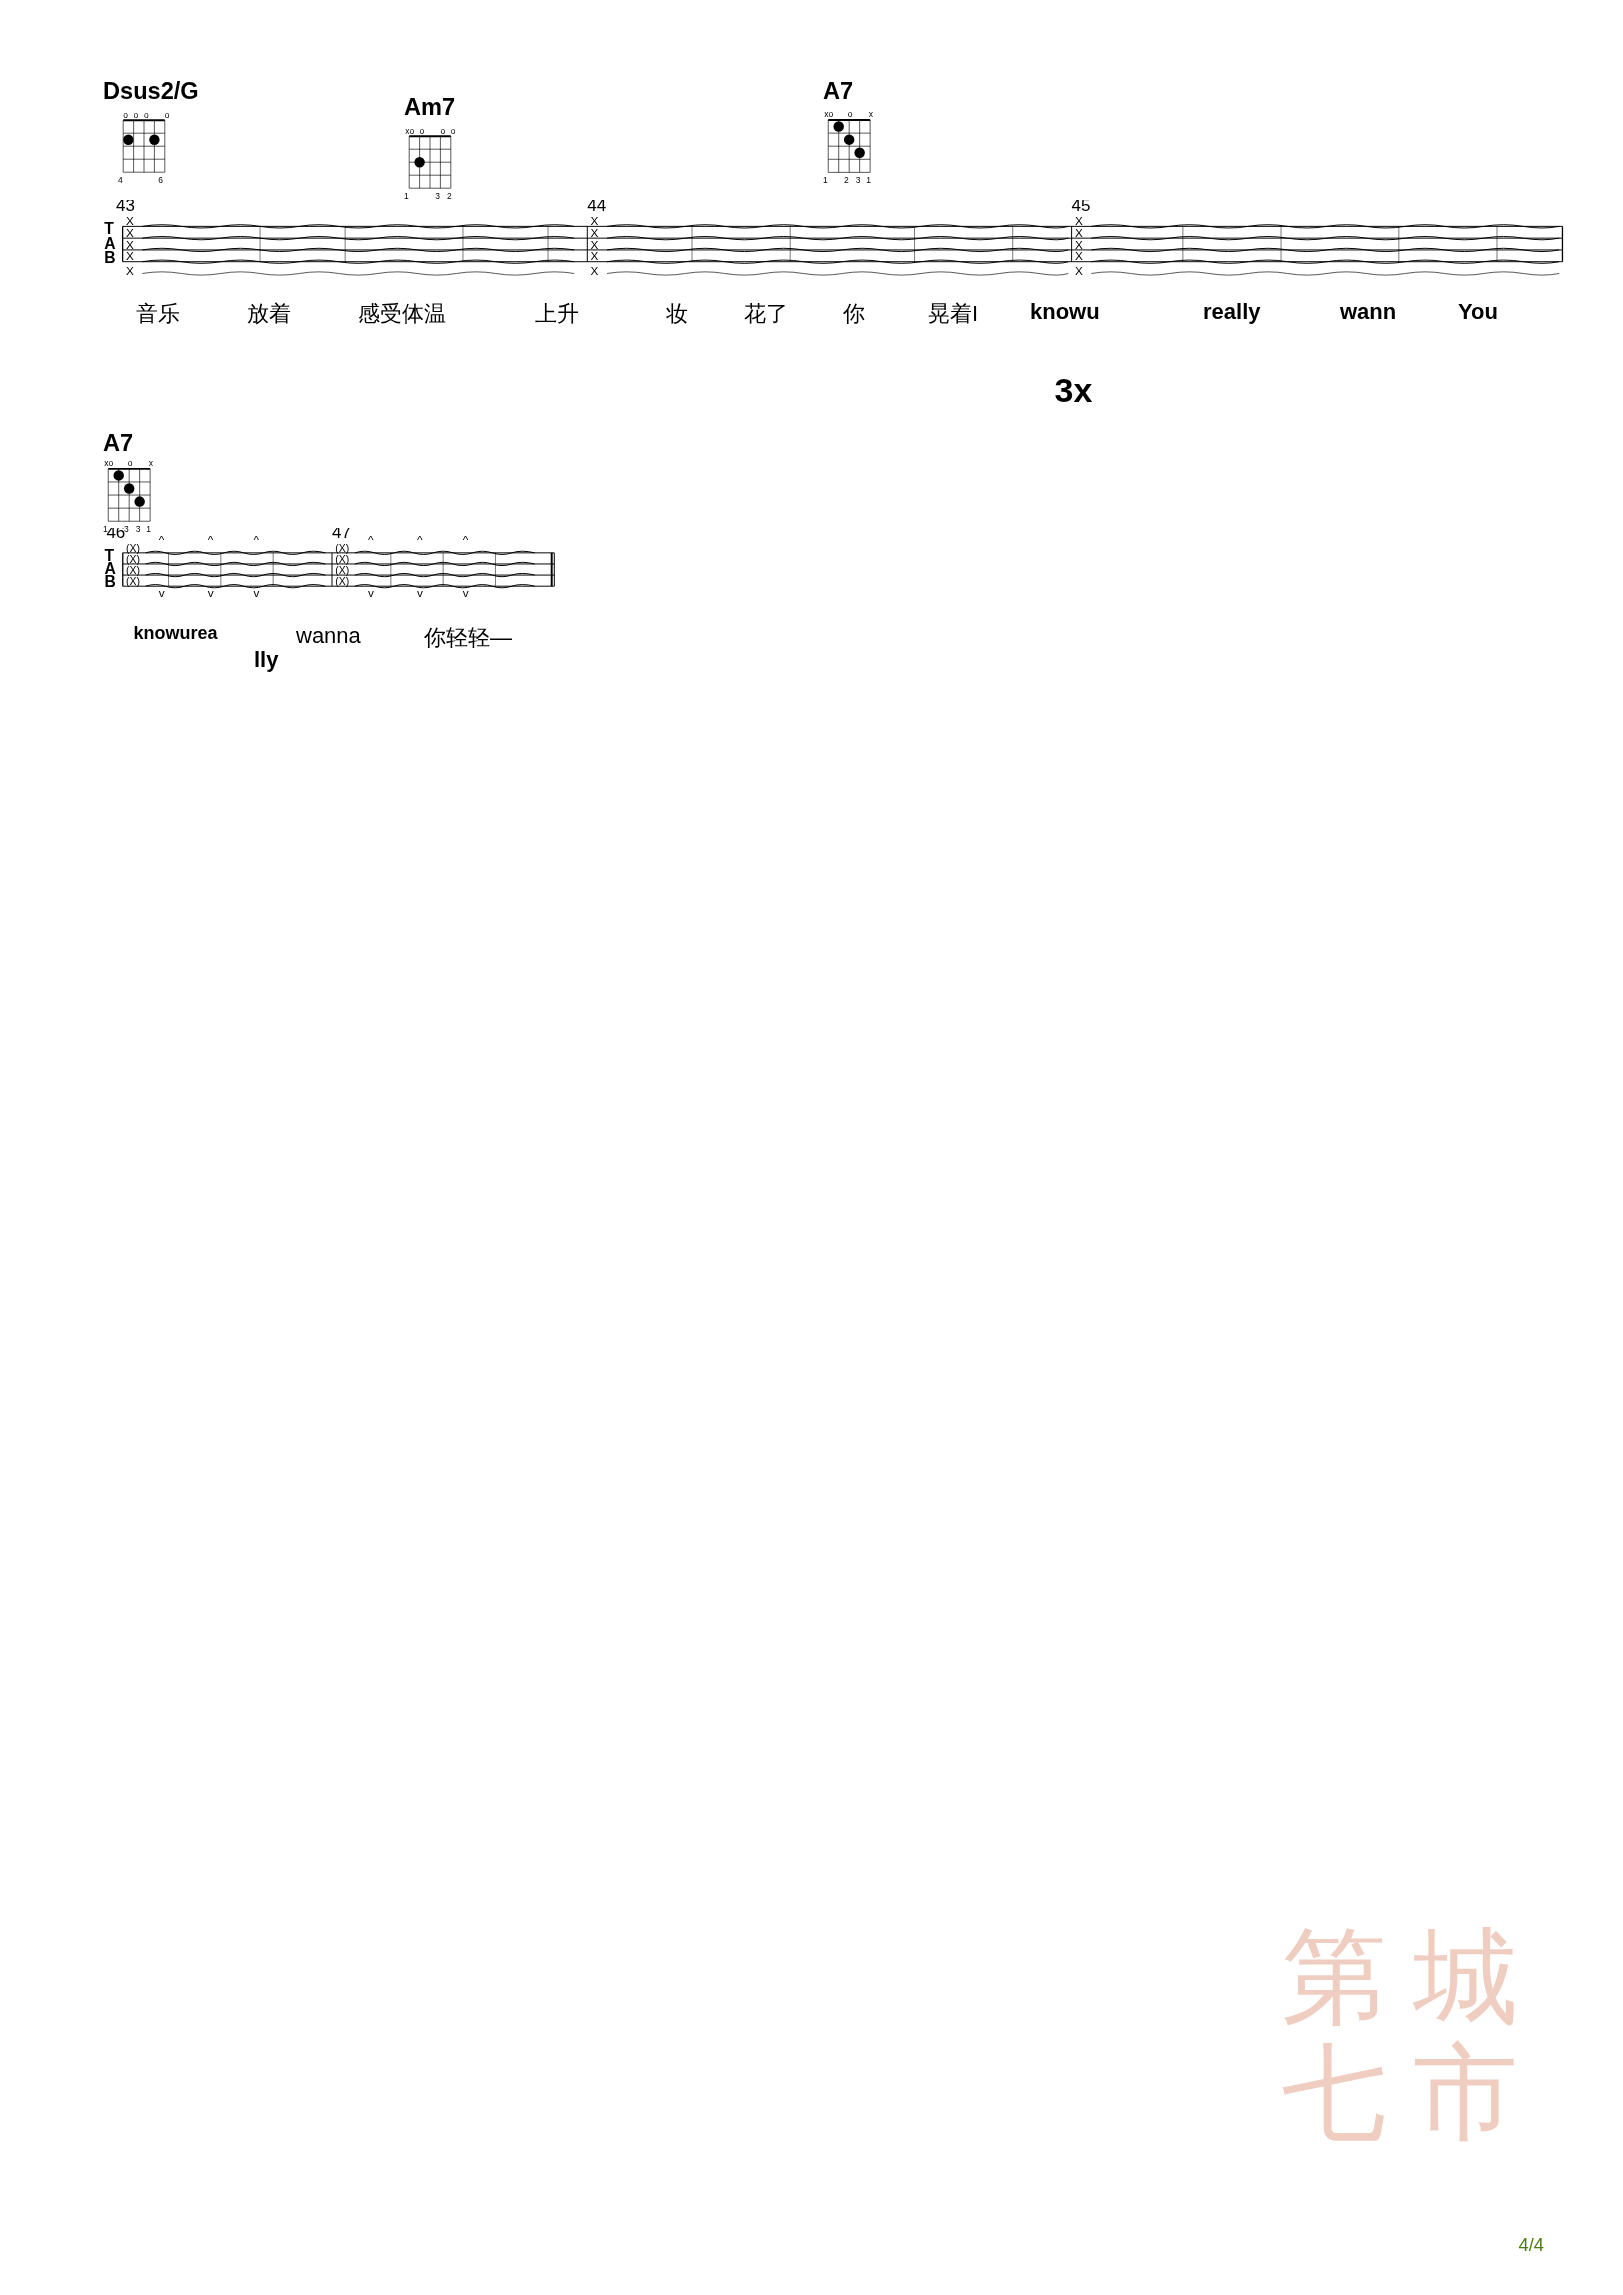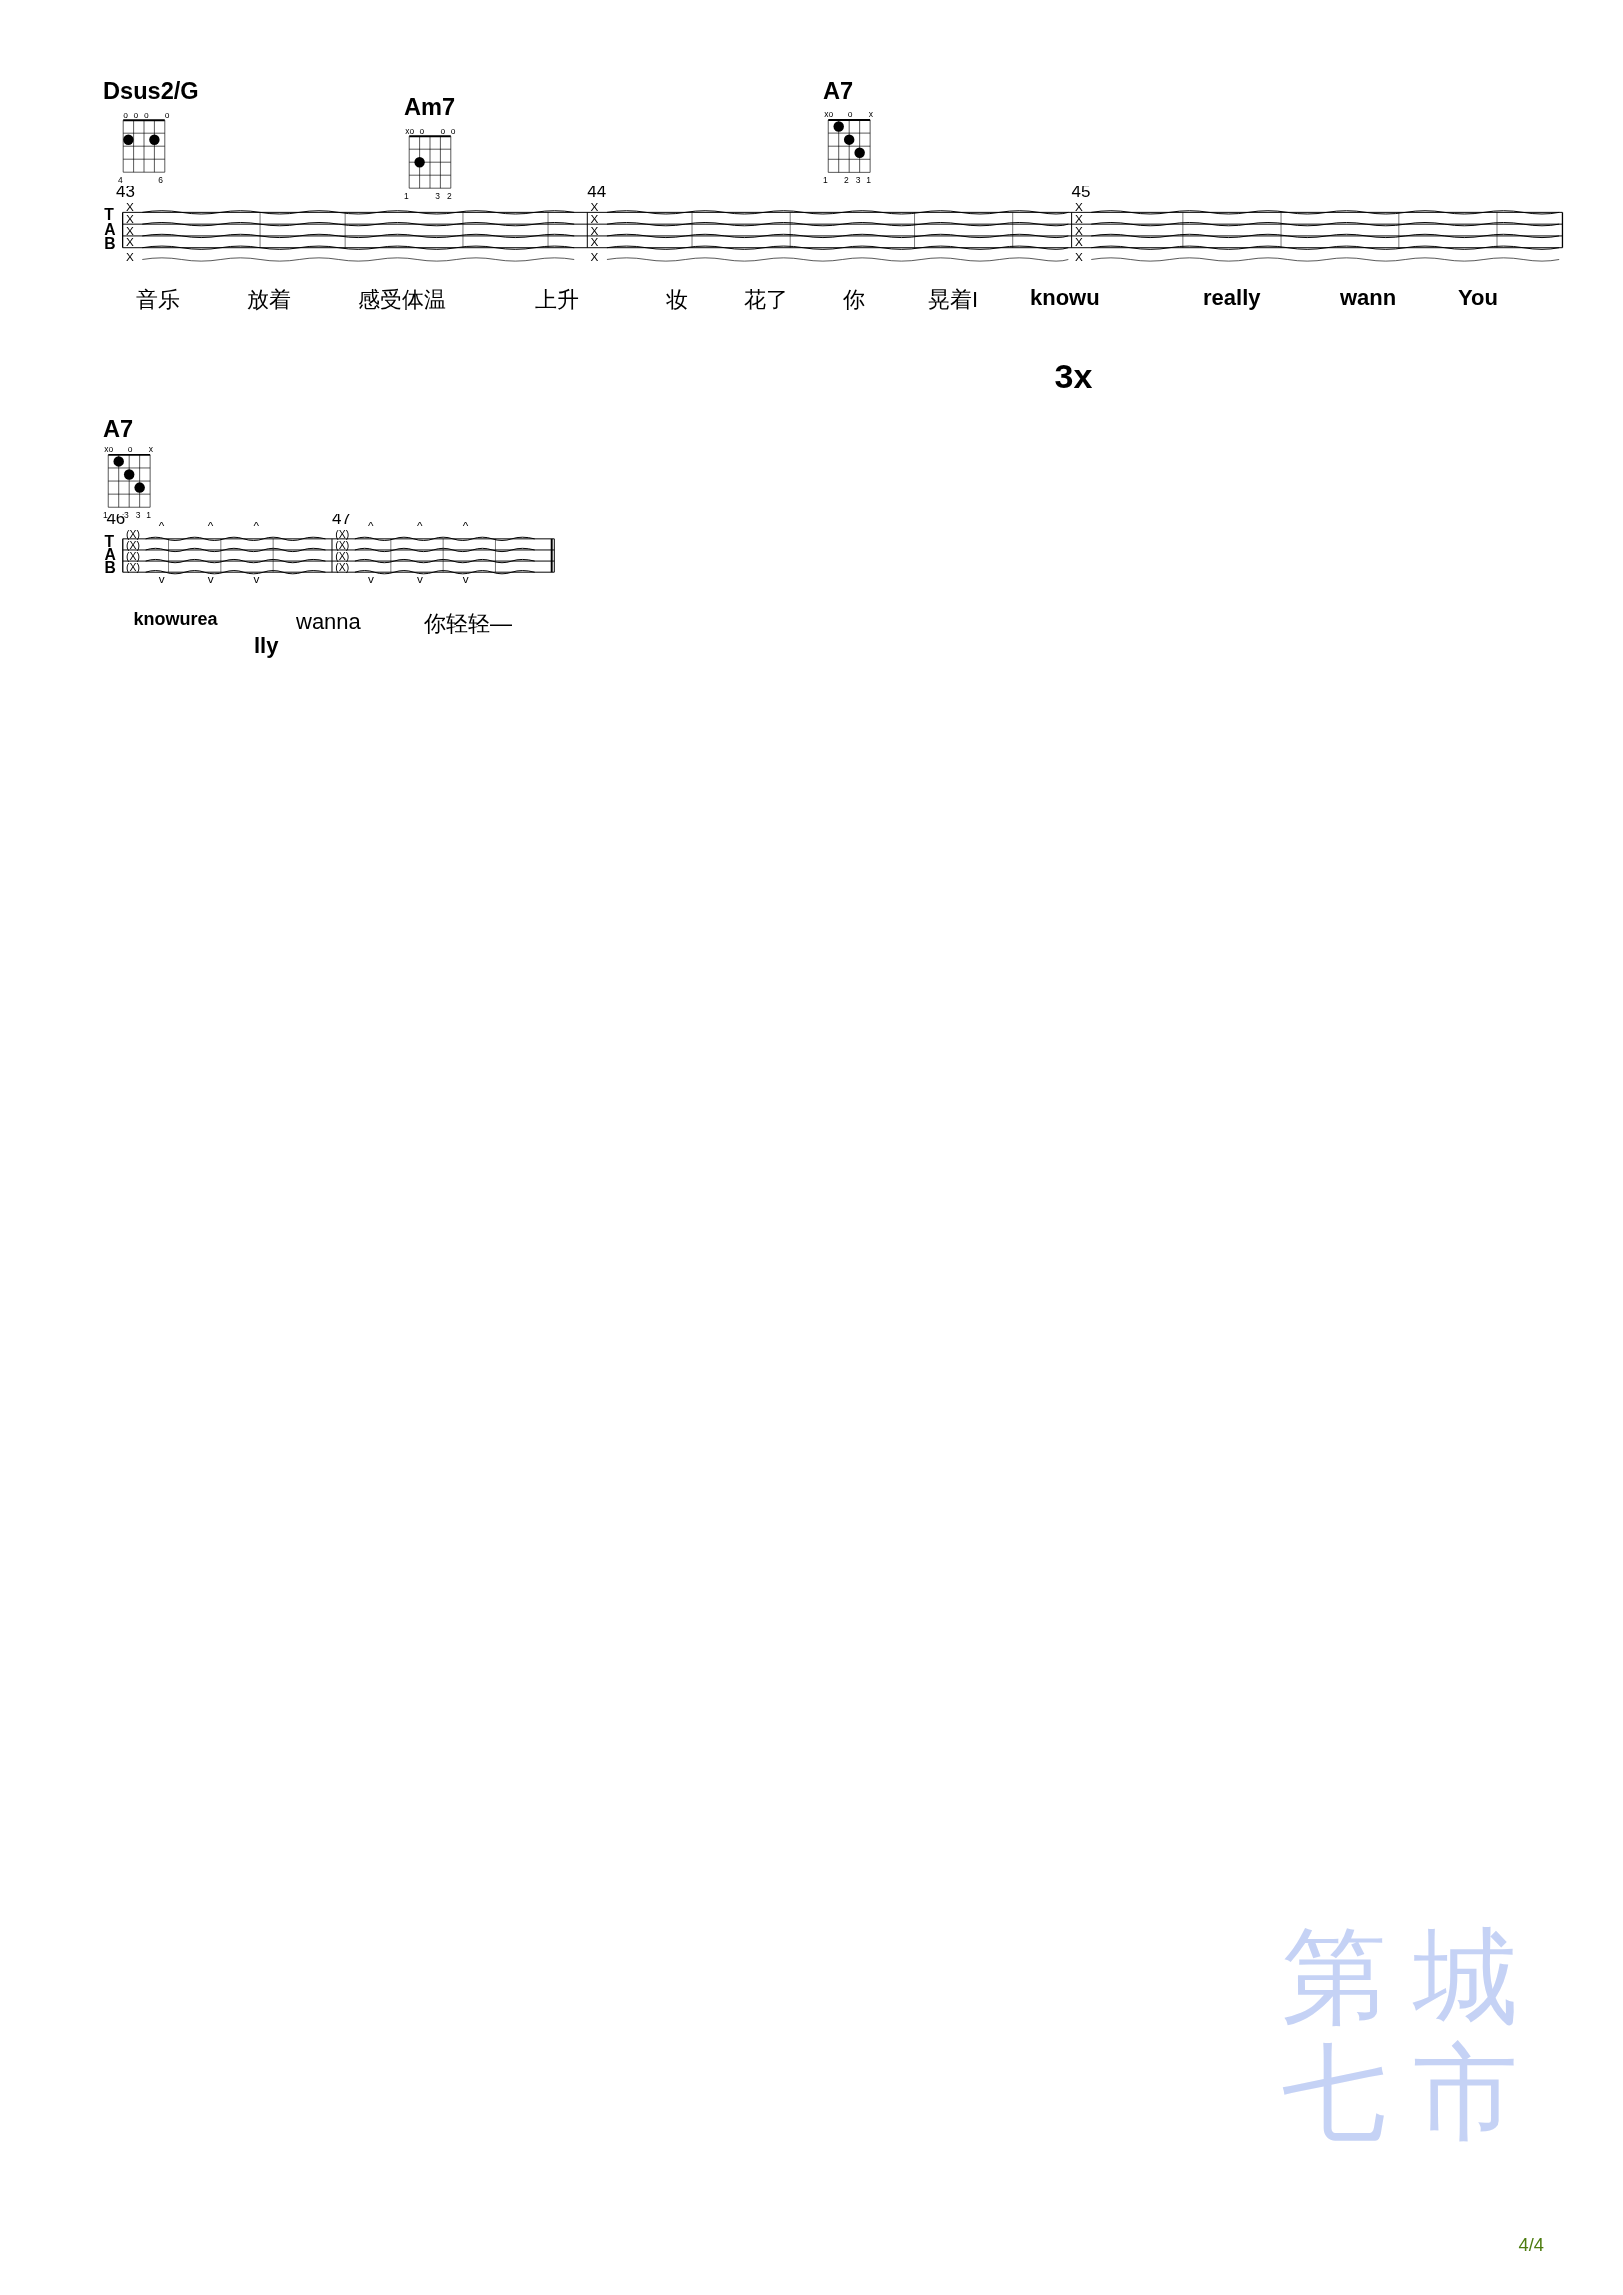--- a/index.html
+++ b/index.html
@@ -60,21 +60,21 @@
     }
 
     
     .watermark {
       position: absolute;
       bottom: 144px;
       right: 105px;
       opacity: 0.25;
       font-size: 105px;
       font-family: 'STKaiti', 'KaiTi', 'SimKai', serif;
-      color: #1d4ed8;
+      color: #c2410c;
       line-height: 1.1;
       text-align: center;
       pointer-events: none;
     }
 
     .watermark-line {
       display: block;
     }
 
     
@@ -171,21 +171,21 @@
         <circle cx="40" cy="48" r="8" fill="#000"></circle>
         <circle cx="56" cy="68" r="8" fill="#000"></circle>
         <text x="0" y="115" font-size="13" font-family="Arial">1</text>
         <text x="32" y="115" font-size="13" font-family="Arial">2</text>
         <text x="50" y="115" font-size="13" font-family="Arial">3</text>
         <text x="66" y="115" font-size="13" font-family="Arial">1</text>
       </svg>
     </div>
   </div>
 
-  <div style="position:relative; margin-top:3px;">
+  <div style="position:relative; margin-top:17px;">
     <svg width="1466" height="92" viewBox="0 0 2240 140">
 
       <text x="20" y="16" font-size="26" font-family="Arial" font-weight="normal">43</text>
       <text x="740" y="16" font-size="26" font-family="Arial" font-weight="normal">44</text>
       <text x="1480" y="16" font-size="26" font-family="Arial" font-weight="normal">45</text>
 
       <text x="2" y="52" font-size="24" font-weight="bold" font-family="Arial">T</text>
       <text x="2" y="74" font-size="24" font-weight="bold" font-family="Arial">A</text>
       <text x="2" y="96" font-size="24" font-weight="bold" font-family="Arial">B</text>
 

